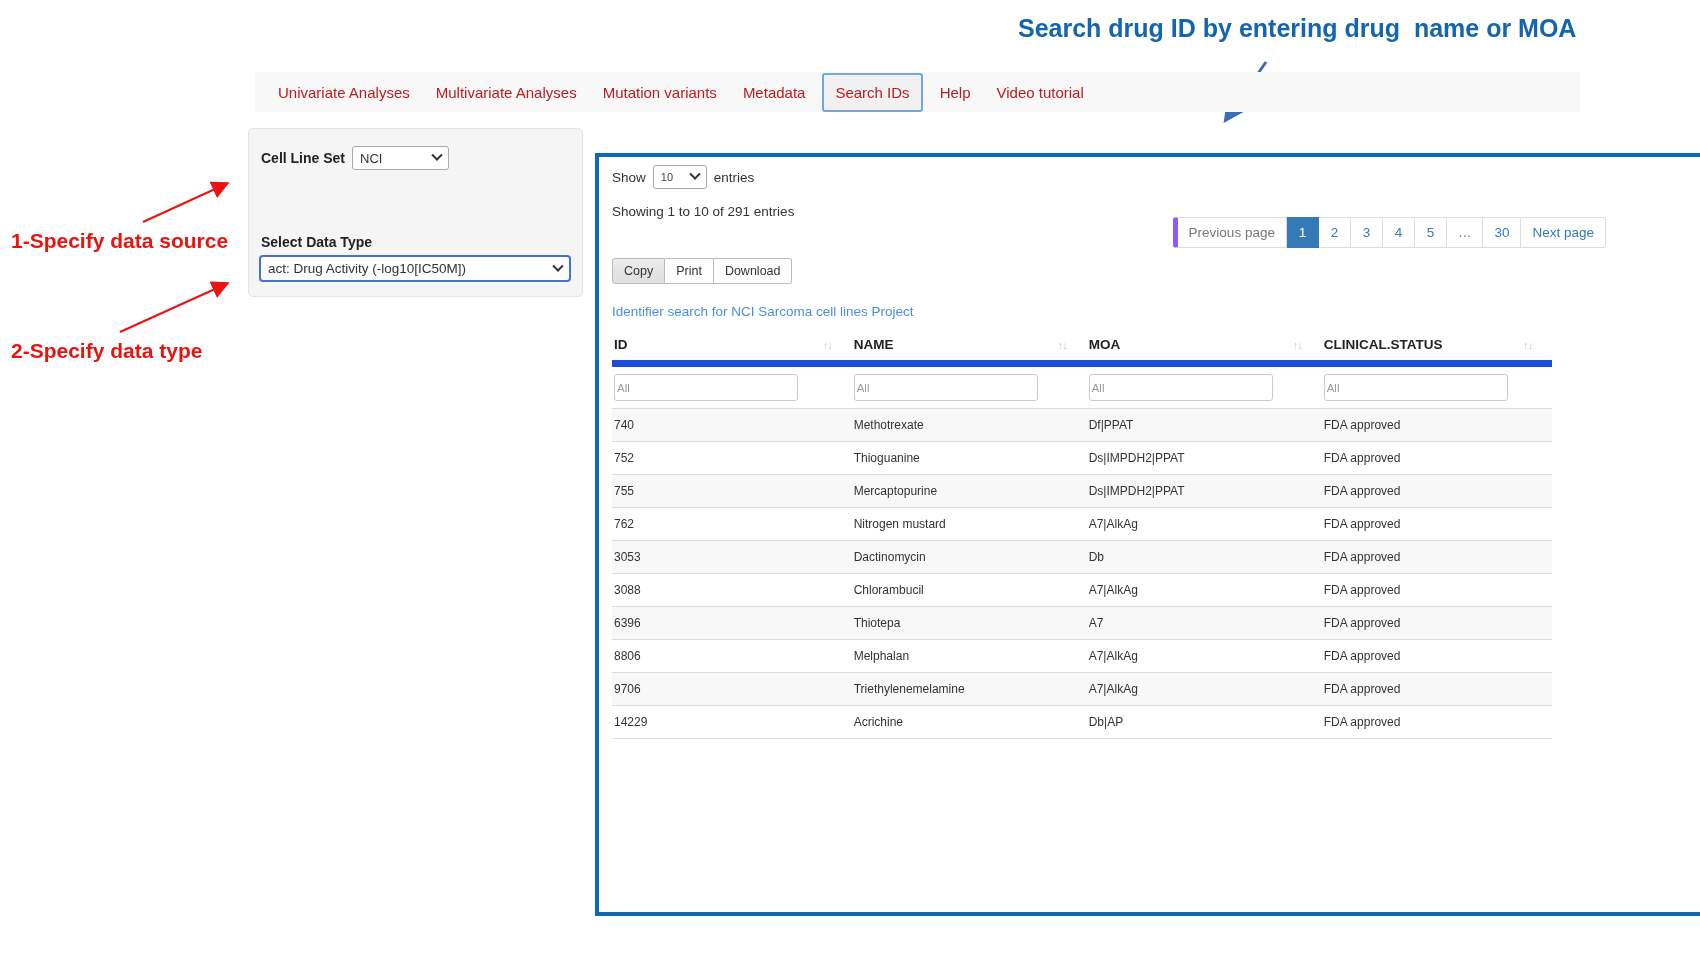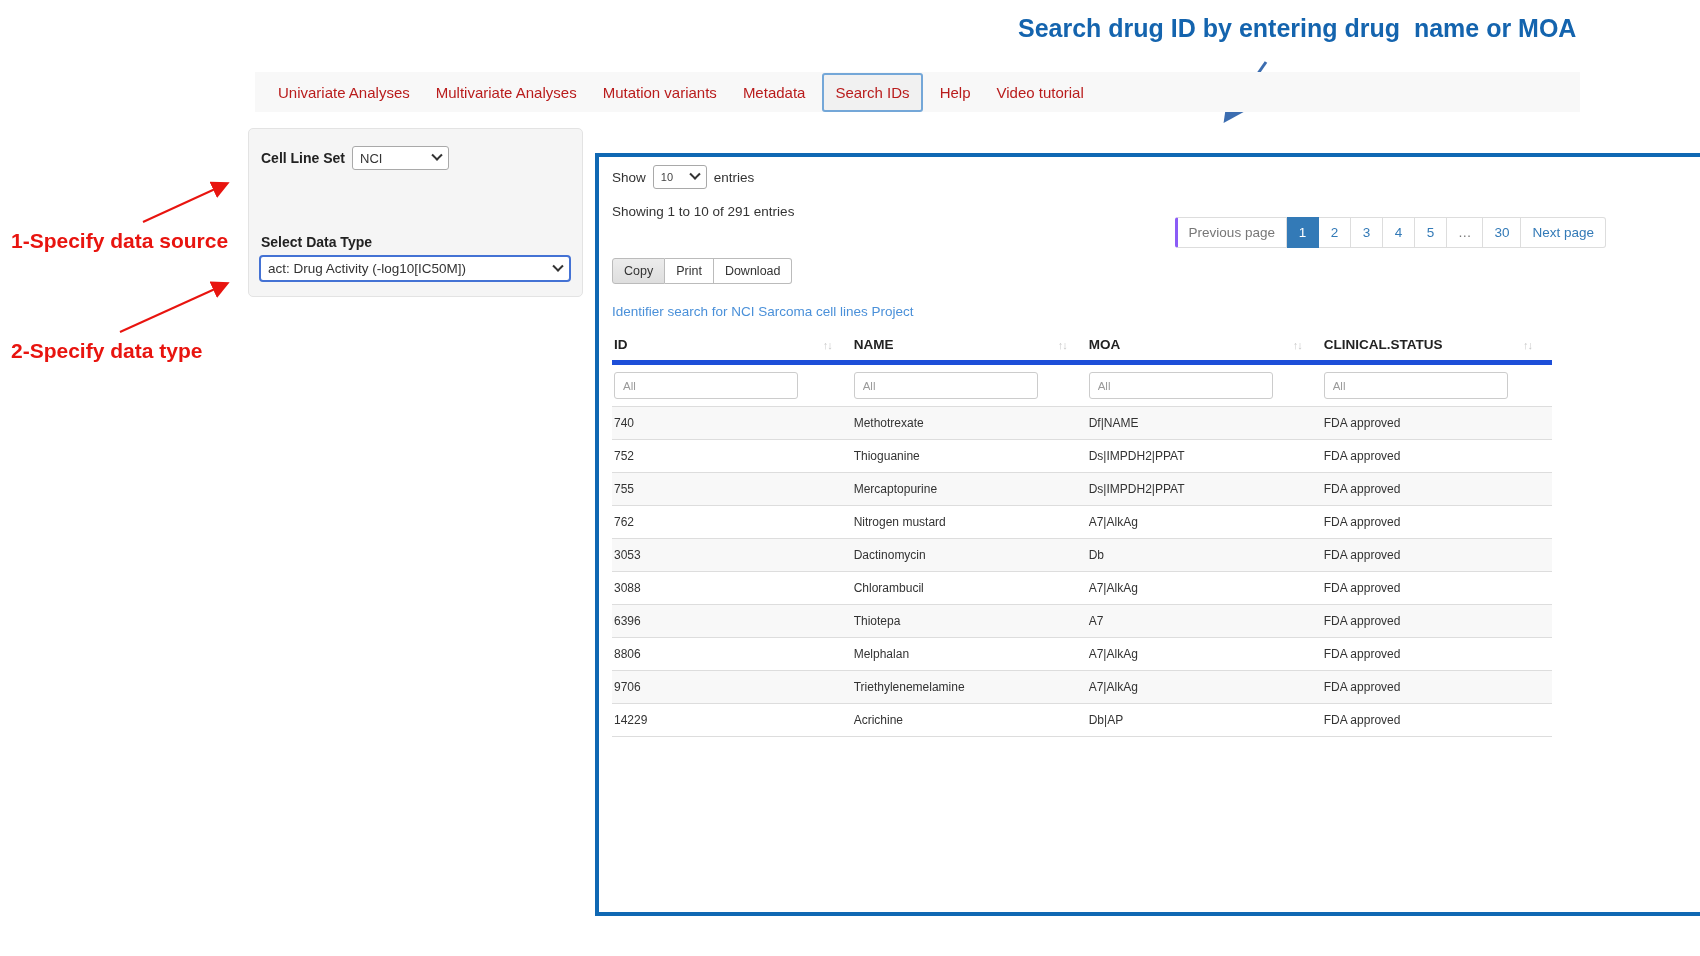--- a/index.html
+++ b/index.html
@@ -62,21 +62,21 @@
   }
   .show-row { position:absolute; left:13px; top:8px; display:flex; align-items:center; gap:7px; font-size:13.5px; }
   .show-select { width:54px; height:24px; font-size:11px; color:#444; }
   .info-text { position:absolute; left:13px; top:47px; font-size:13.5px; }
 
   .pagination { position:absolute; top:60px; right:105px; display:flex; }
   .page-btn {
     min-width:32px; height:31px; padding:0 11px; display:flex; align-items:center; justify-content:center;
     background:#fff; border:1px solid #ddd; border-left:none; font-size:13.5px; color:#337ab7; cursor:pointer;
   }
-  .page-btn:first-child { border-left:3px solid #8b5cf6; border-radius:3px 0 0 3px; }
+  .page-btn:first-child { border-left:5px solid #8b5cf6; border-radius:3px 0 0 3px; }
   .page-btn:last-child { border-radius:0 3px 3px 0; }
   .page-btn.disabled { color:#777; cursor:default; }
   .page-btn.ellipsis { color:#777; }
   .page-btn.active { background:#337ab7; border-color:#337ab7; color:#fff; }
 
   .dt-buttons { position:absolute; left:13px; top:101px; display:flex; }
   .dt-btn {
     font-size:12.5px; color:#333; background:#fff; border:1px solid #bbb; border-left:none;
     padding:5px 11px; cursor:pointer;text-align:center;
   }
@@ -84,27 +84,27 @@
   .dt-btn:last-child { border-radius:0 3px 3px 0; }
   .dt-btn.pressed { background:linear-gradient(#ececec,#dedede); }
 
   .id-link { position:absolute; left:13px; top:147px; font-size:13.5px; color:#4a90d9; text-decoration:none; cursor:pointer; }
 
   .table-wrap { position:absolute; left:13px; top:172px; width:940px; }
   table { width:100%; border-collapse:collapse; table-layout:fixed; }
   col.c1 { width:25.5%; } col.c2 { width:25%; } col.c3 { width:25%; } col.c4 { width:24.5%; }
   th {
     text-align:left; font-size:13.5px; font-weight:bold; color:#222;
-    padding:8px 6px 8px 2px; border-bottom:5px solid #1d4ed8; cursor:pointer;
+    padding:8px 6px 8px 2px; border-bottom:7px solid #1d4ed8; cursor:pointer;
   }
   .th-inner { display:flex; align-items:center; }
   .sort-icon { margin-left:auto; margin-right:14px; color:#c9c9c9; font-size:11px; letter-spacing:-1px; font-weight:normal; }
   .filter-td { padding:7px 6px 7px 2px; }
   .filter-input {
-    width:184px; height:27px; border:1px solid #ccc; border-radius:3px; padding:0 8px;
+    width:184px; height:27px; border:1px solid #ccc; border-radius:3px; padding:0 2px;
     font-size:11.5px; color:#333; font-family:"Liberation Sans",sans-serif;
   }
   .filter-input::placeholder { color:#9a9a9a; }
   td.cell { font-size:12px; color:#333; padding:9px 6px 9px 2px; border-top:1px solid #ddd; }
   tr.data-row:last-child td { border-bottom:1px solid #ddd; }
   tr.odd { background:#f8f8f8; }
 </style>
 </head>
 <body>
 
@@ -224,21 +224,21 @@
           <td class="filter-td"><input class="filter-input" placeholder="All" style=""></td>
           <td class="filter-td"><input class="filter-input" placeholder="All" style=""></td>
           <td class="filter-td"><input class="filter-input" placeholder="All" style=""></td>
           <td class="filter-td"><input class="filter-input" placeholder="All" style=""></td>
         </tr>
       </thead>
       <tbody>
         <tr class="data-row odd">
           <td class="cell">740</td>
           <td class="cell">Methotrexate</td>
-          <td class="cell">Df|NAME</td>
+          <td class="cell">Df|PPAT</td>
           <td class="cell">FDA approved</td>
         </tr>
         <tr class="data-row">
           <td class="cell">752</td>
           <td class="cell">Thioguanine</td>
           <td class="cell">Ds|IMPDH2|PPAT</td>
           <td class="cell">FDA approved</td>
         </tr>
         <tr class="data-row odd">
           <td class="cell">755</td>

